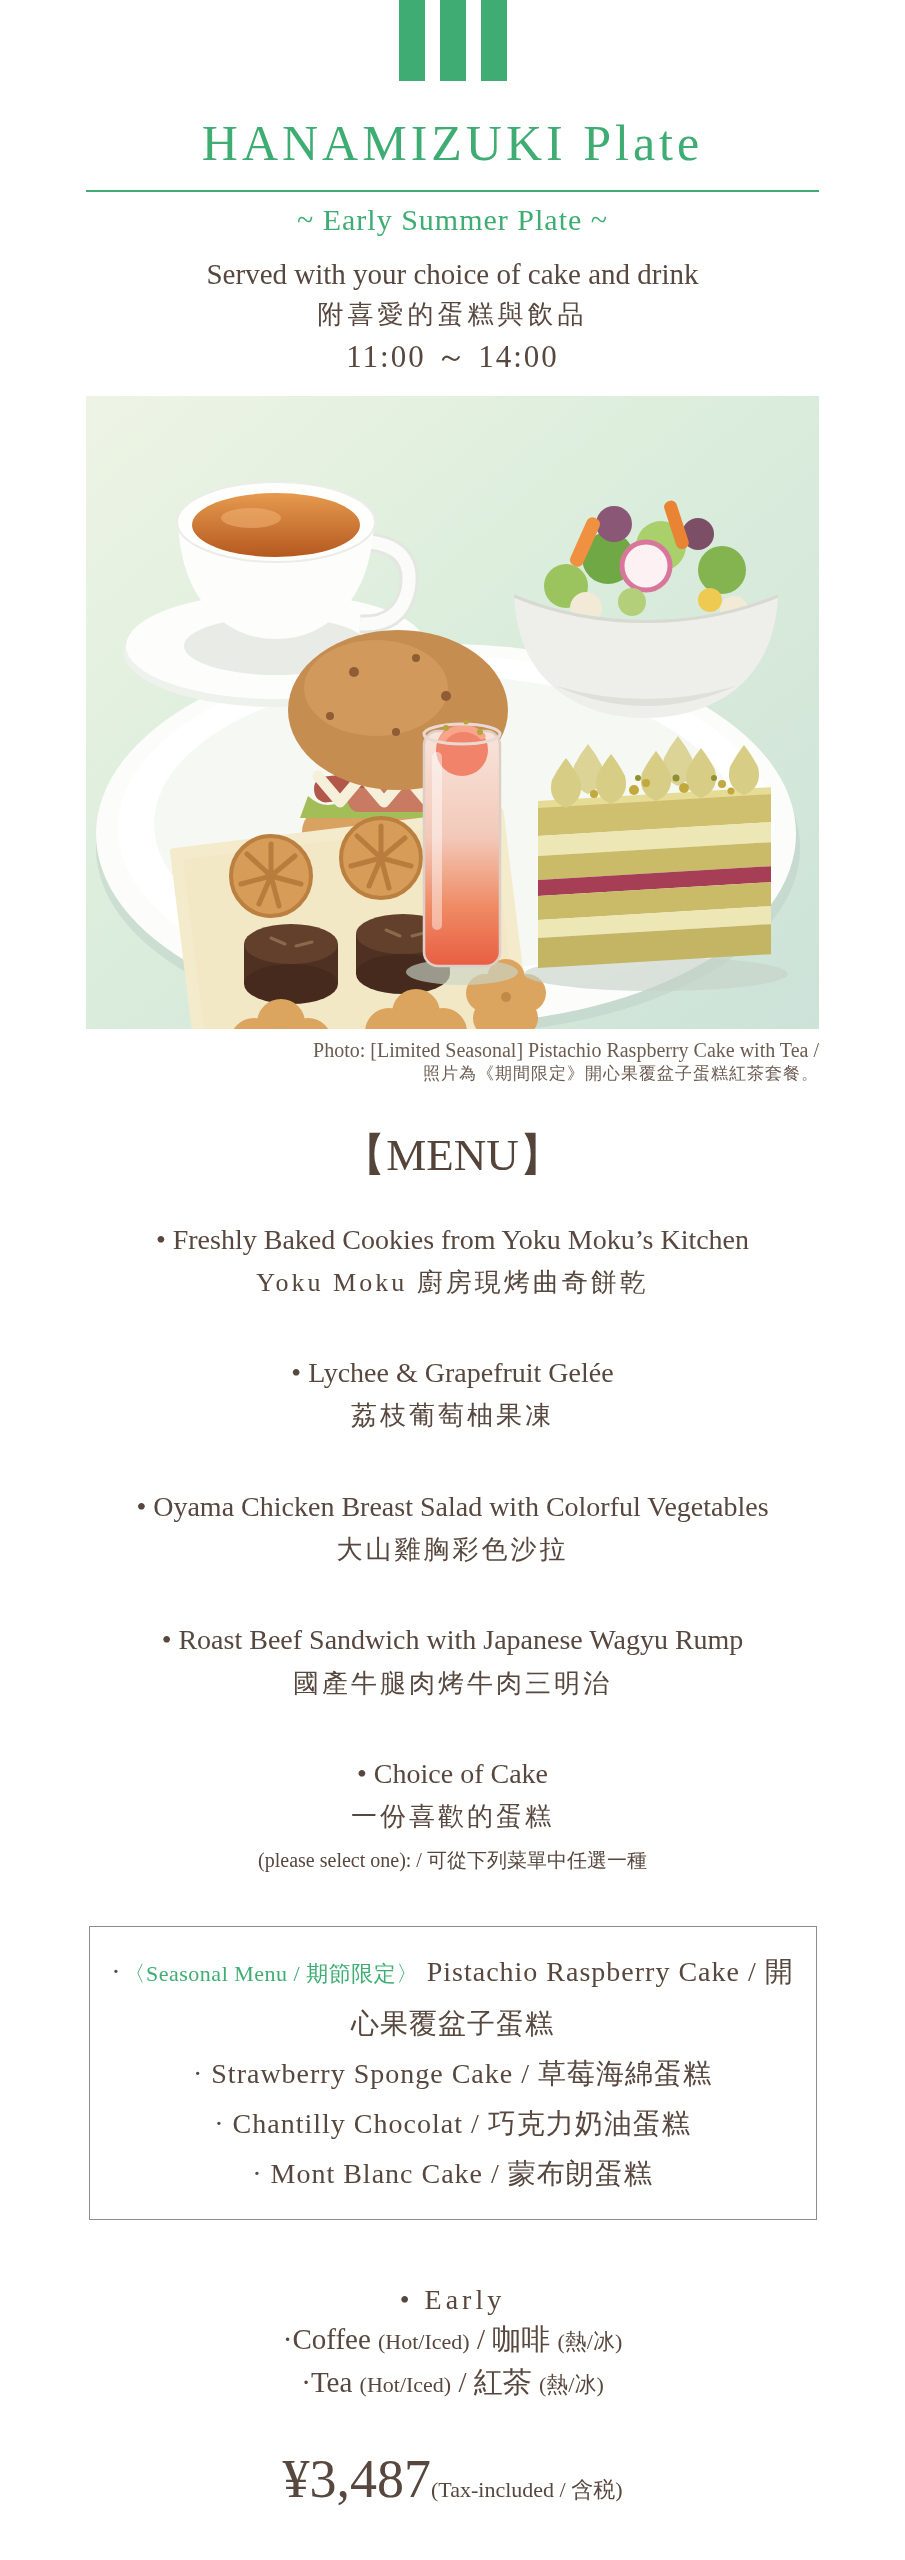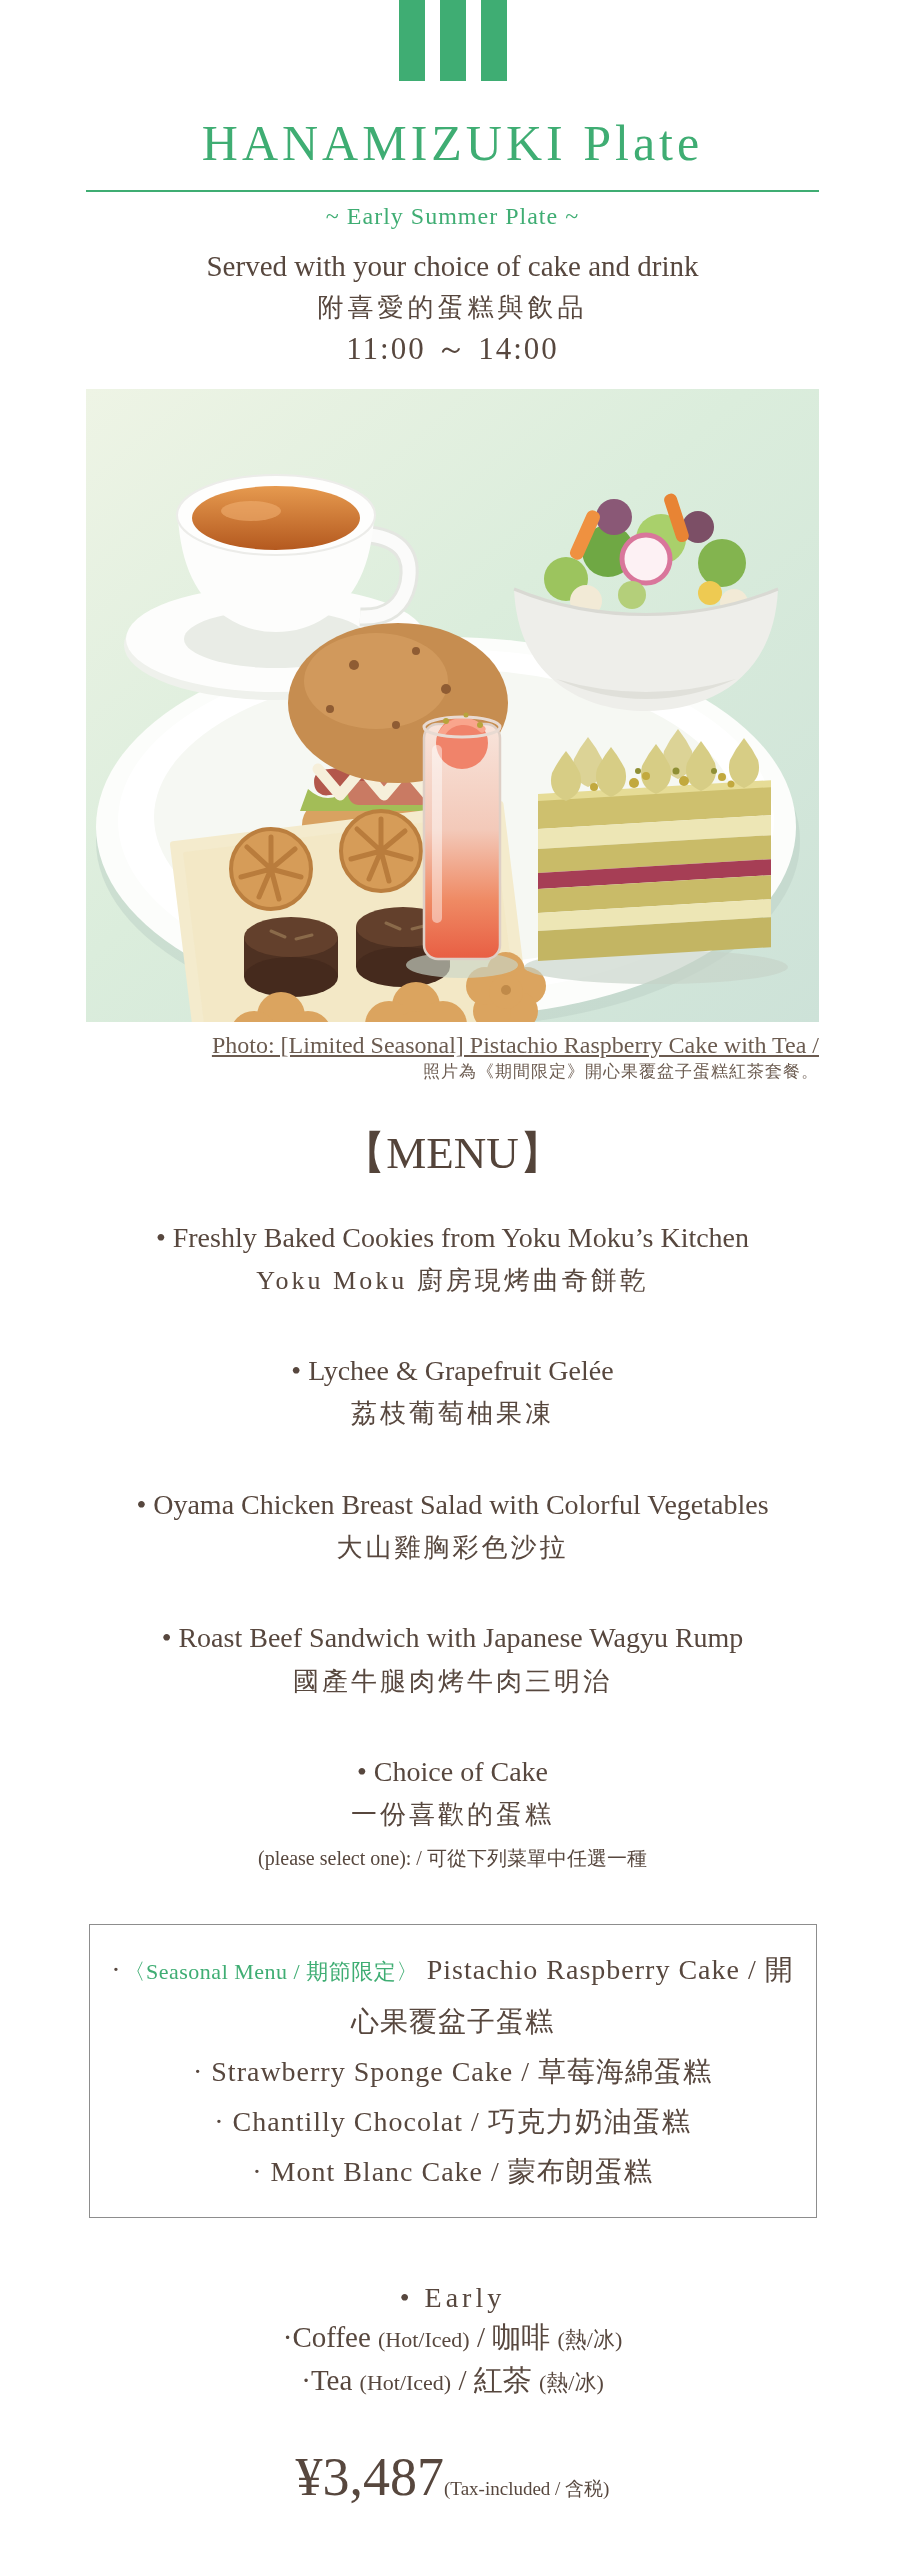--- a/index.html
+++ b/index.html
@@ -16,29 +16,29 @@
   }
   .page{width:905px;height:2560px;overflow:hidden;background:#fff;text-align:center;}
 
   
   .logo-bars{display:flex;justify-content:center;gap:15px;height:81px;}
   .logo-bars .bar{width:26px;height:81px;background:var(--green);}
 
   
   .title{margin-top:34px;font-size:50px;line-height:1.15;letter-spacing:4px;color:var(--green);}
   .rule{width:733px;margin:17px auto 0;border:none;border-top:2px solid var(--green);}
-  .subtitle{margin-top:10px;font-size:24px;line-height:1.2;letter-spacing:1px;color:var(--green);}
+  .subtitle{margin-top:10px;font-size:30px;line-height:1.2;letter-spacing:1px;color:var(--green);}
   .desc-en{margin-top:18px;font-size:29px;line-height:1.25;}
   .desc-zh{margin-top:6px;font-size:26px;line-height:1.3;letter-spacing:4px;}
   .hours{margin-top:6px;font-size:31px;line-height:1.25;letter-spacing:2px;}
 
   
   .photo{width:733px;height:633px;margin:20px auto 0;display:block;}
   .caption{width:733px;margin:8px auto 0;text-align:right;color:var(--brown-light);}
-  .caption .c1{font-size:24px;line-height:1.3;text-decoration:underline;}
+  .caption .c1{font-size:20px;line-height:1.3;}
   .caption .c2{font-size:17px;line-height:1.3;letter-spacing:1px;}
 
   
   .menu-heading{margin-top:42px;font-size:45px;line-height:1.25;color:#54443A;}
   .menu-list{margin-top:36px;}
   .menu-item{margin-bottom:52px;}
   .menu-item .en{font-size:28px;line-height:1.4;}
   .menu-item .zh{margin-top:6px;font-size:26px;line-height:1.4;letter-spacing:3px;}
   .menu-item .note{margin-top:10px;font-size:20px;line-height:1.4;}
 
@@ -49,21 +49,21 @@
   .cake-row .dot{margin-right:2px;}
 
   
   .drinks-heading{margin-top:62px;font-size:28px;line-height:1.3;letter-spacing:4px;}
   .drink-row{font-size:29px;line-height:1.5;}
   .drink-row .small{font-size:22px;}
 
   
   .price{margin-top:42px;line-height:1.2;}
   .price .amount{font-size:54px;}
-  .price .note{font-size:19px;}
+  .price .note{font-size:22px;}
 </style>
 </head>
 <body>
 
 <div class="page">
 
   <div class="logo-bars">
     <div class="bar"></div>
     <div class="bar"></div>
     <div class="bar"></div>

